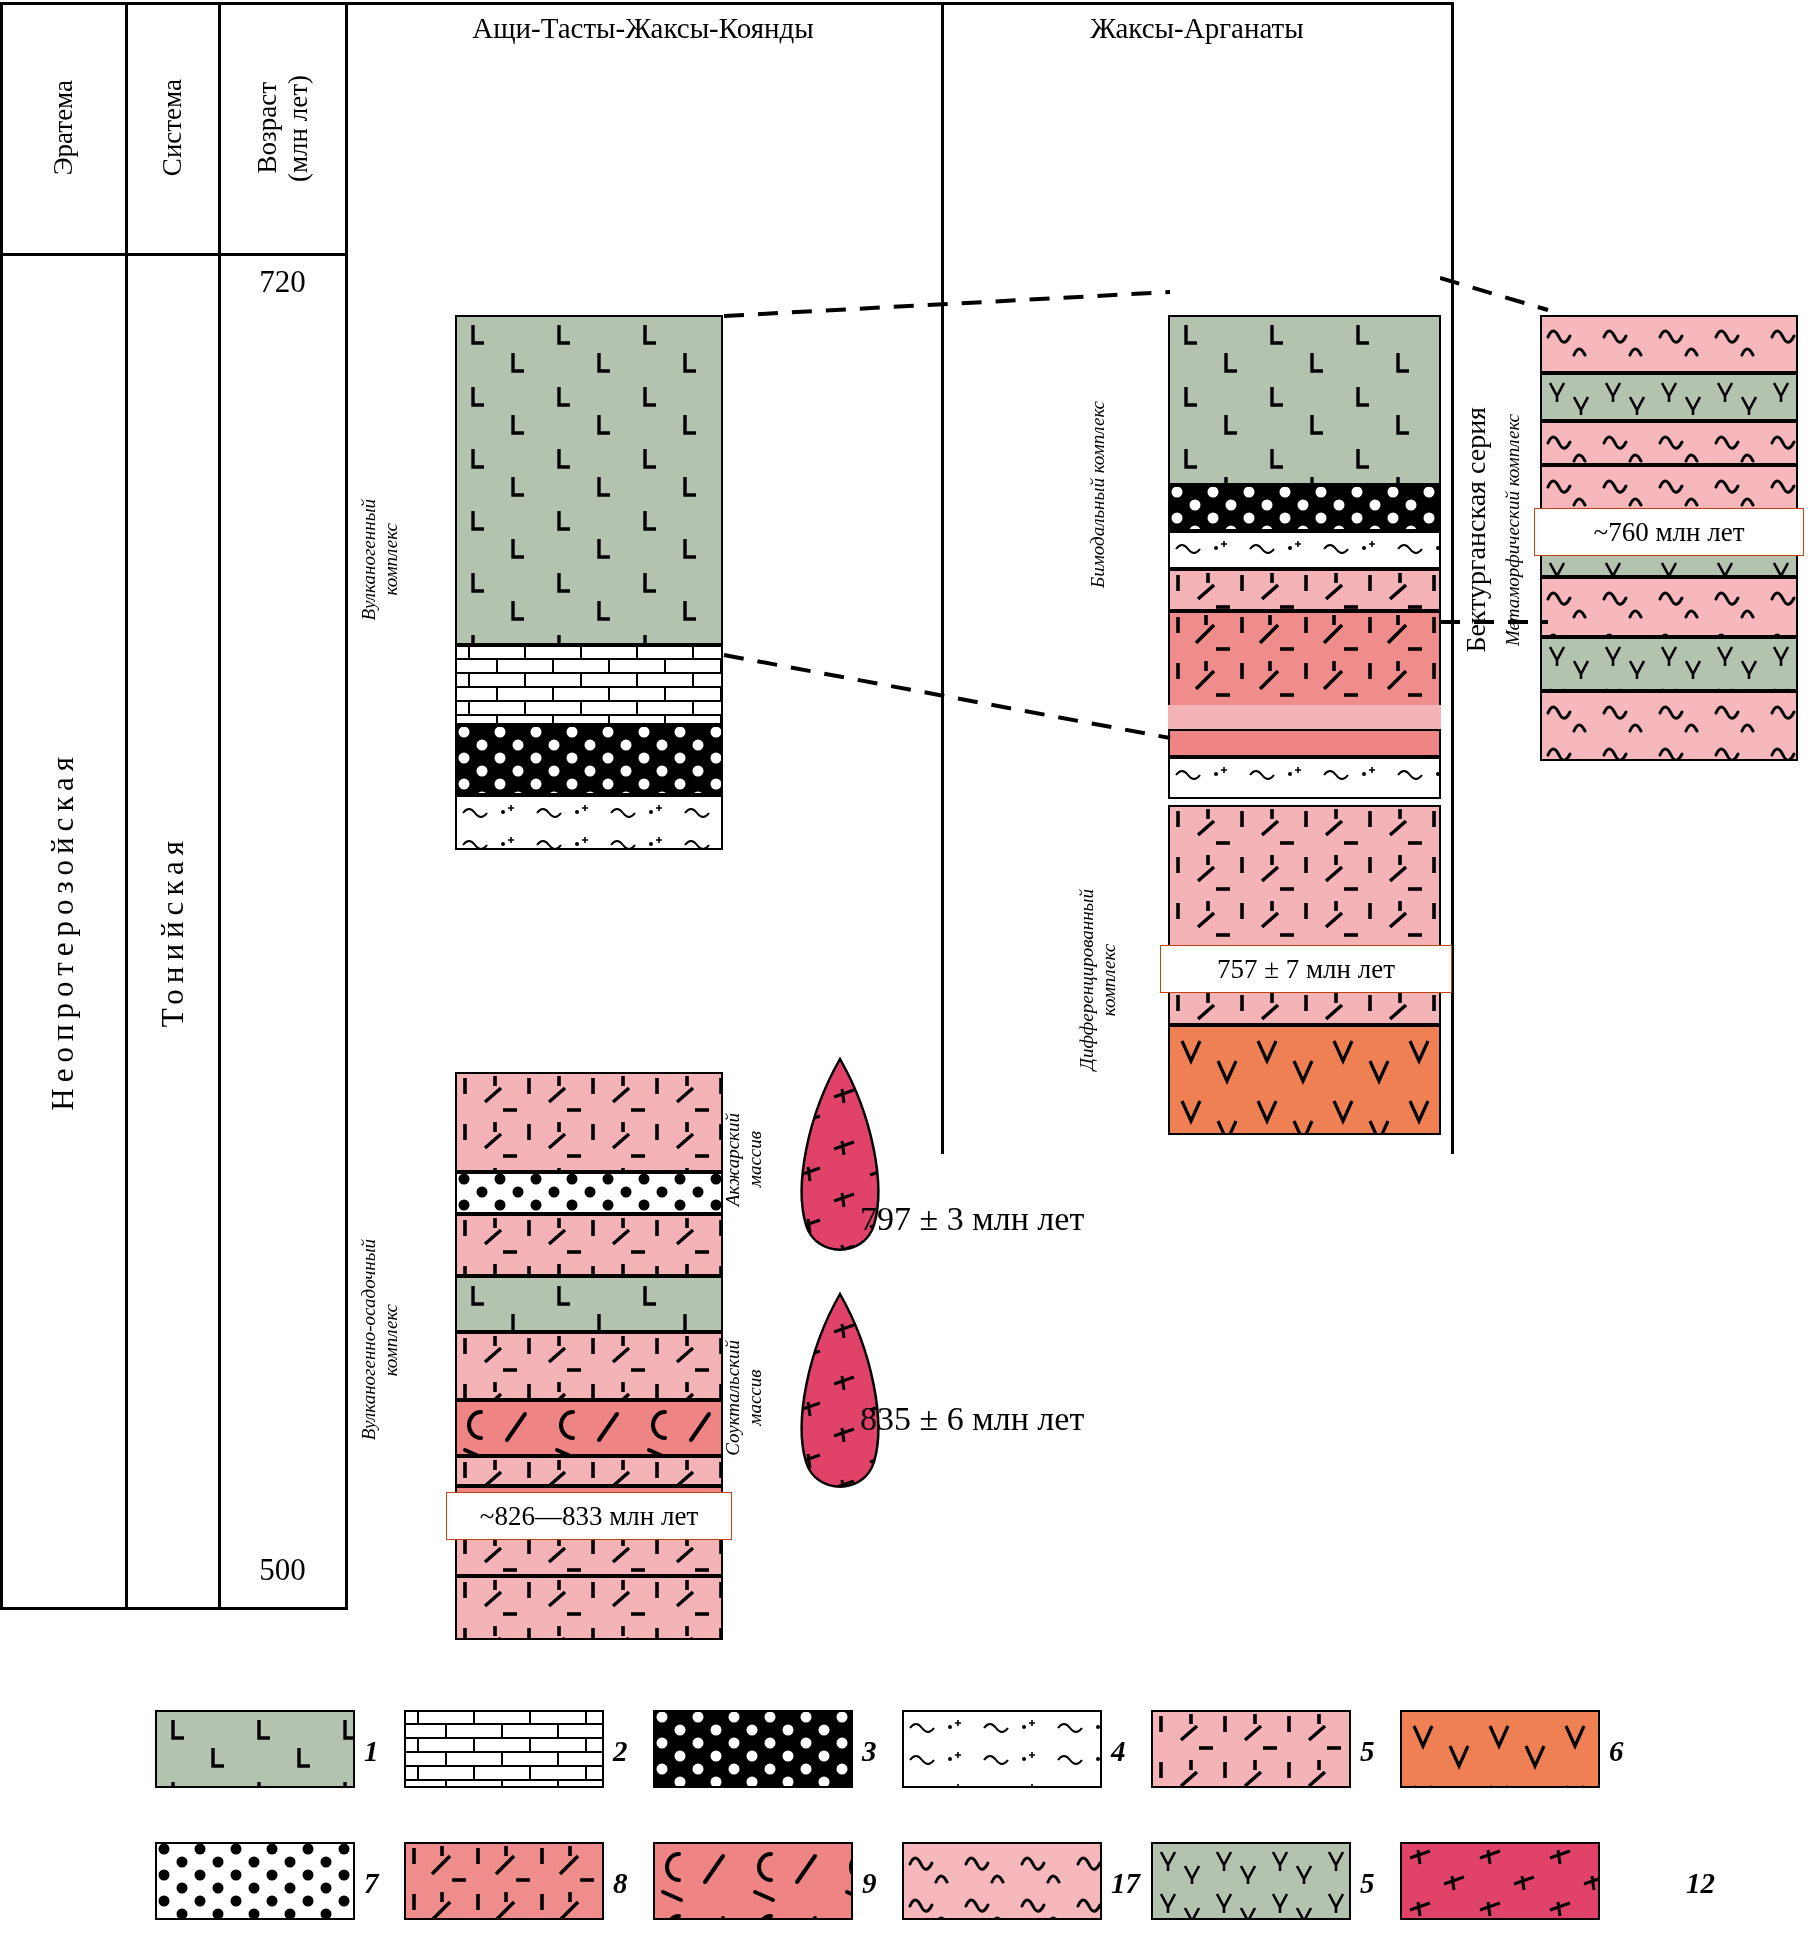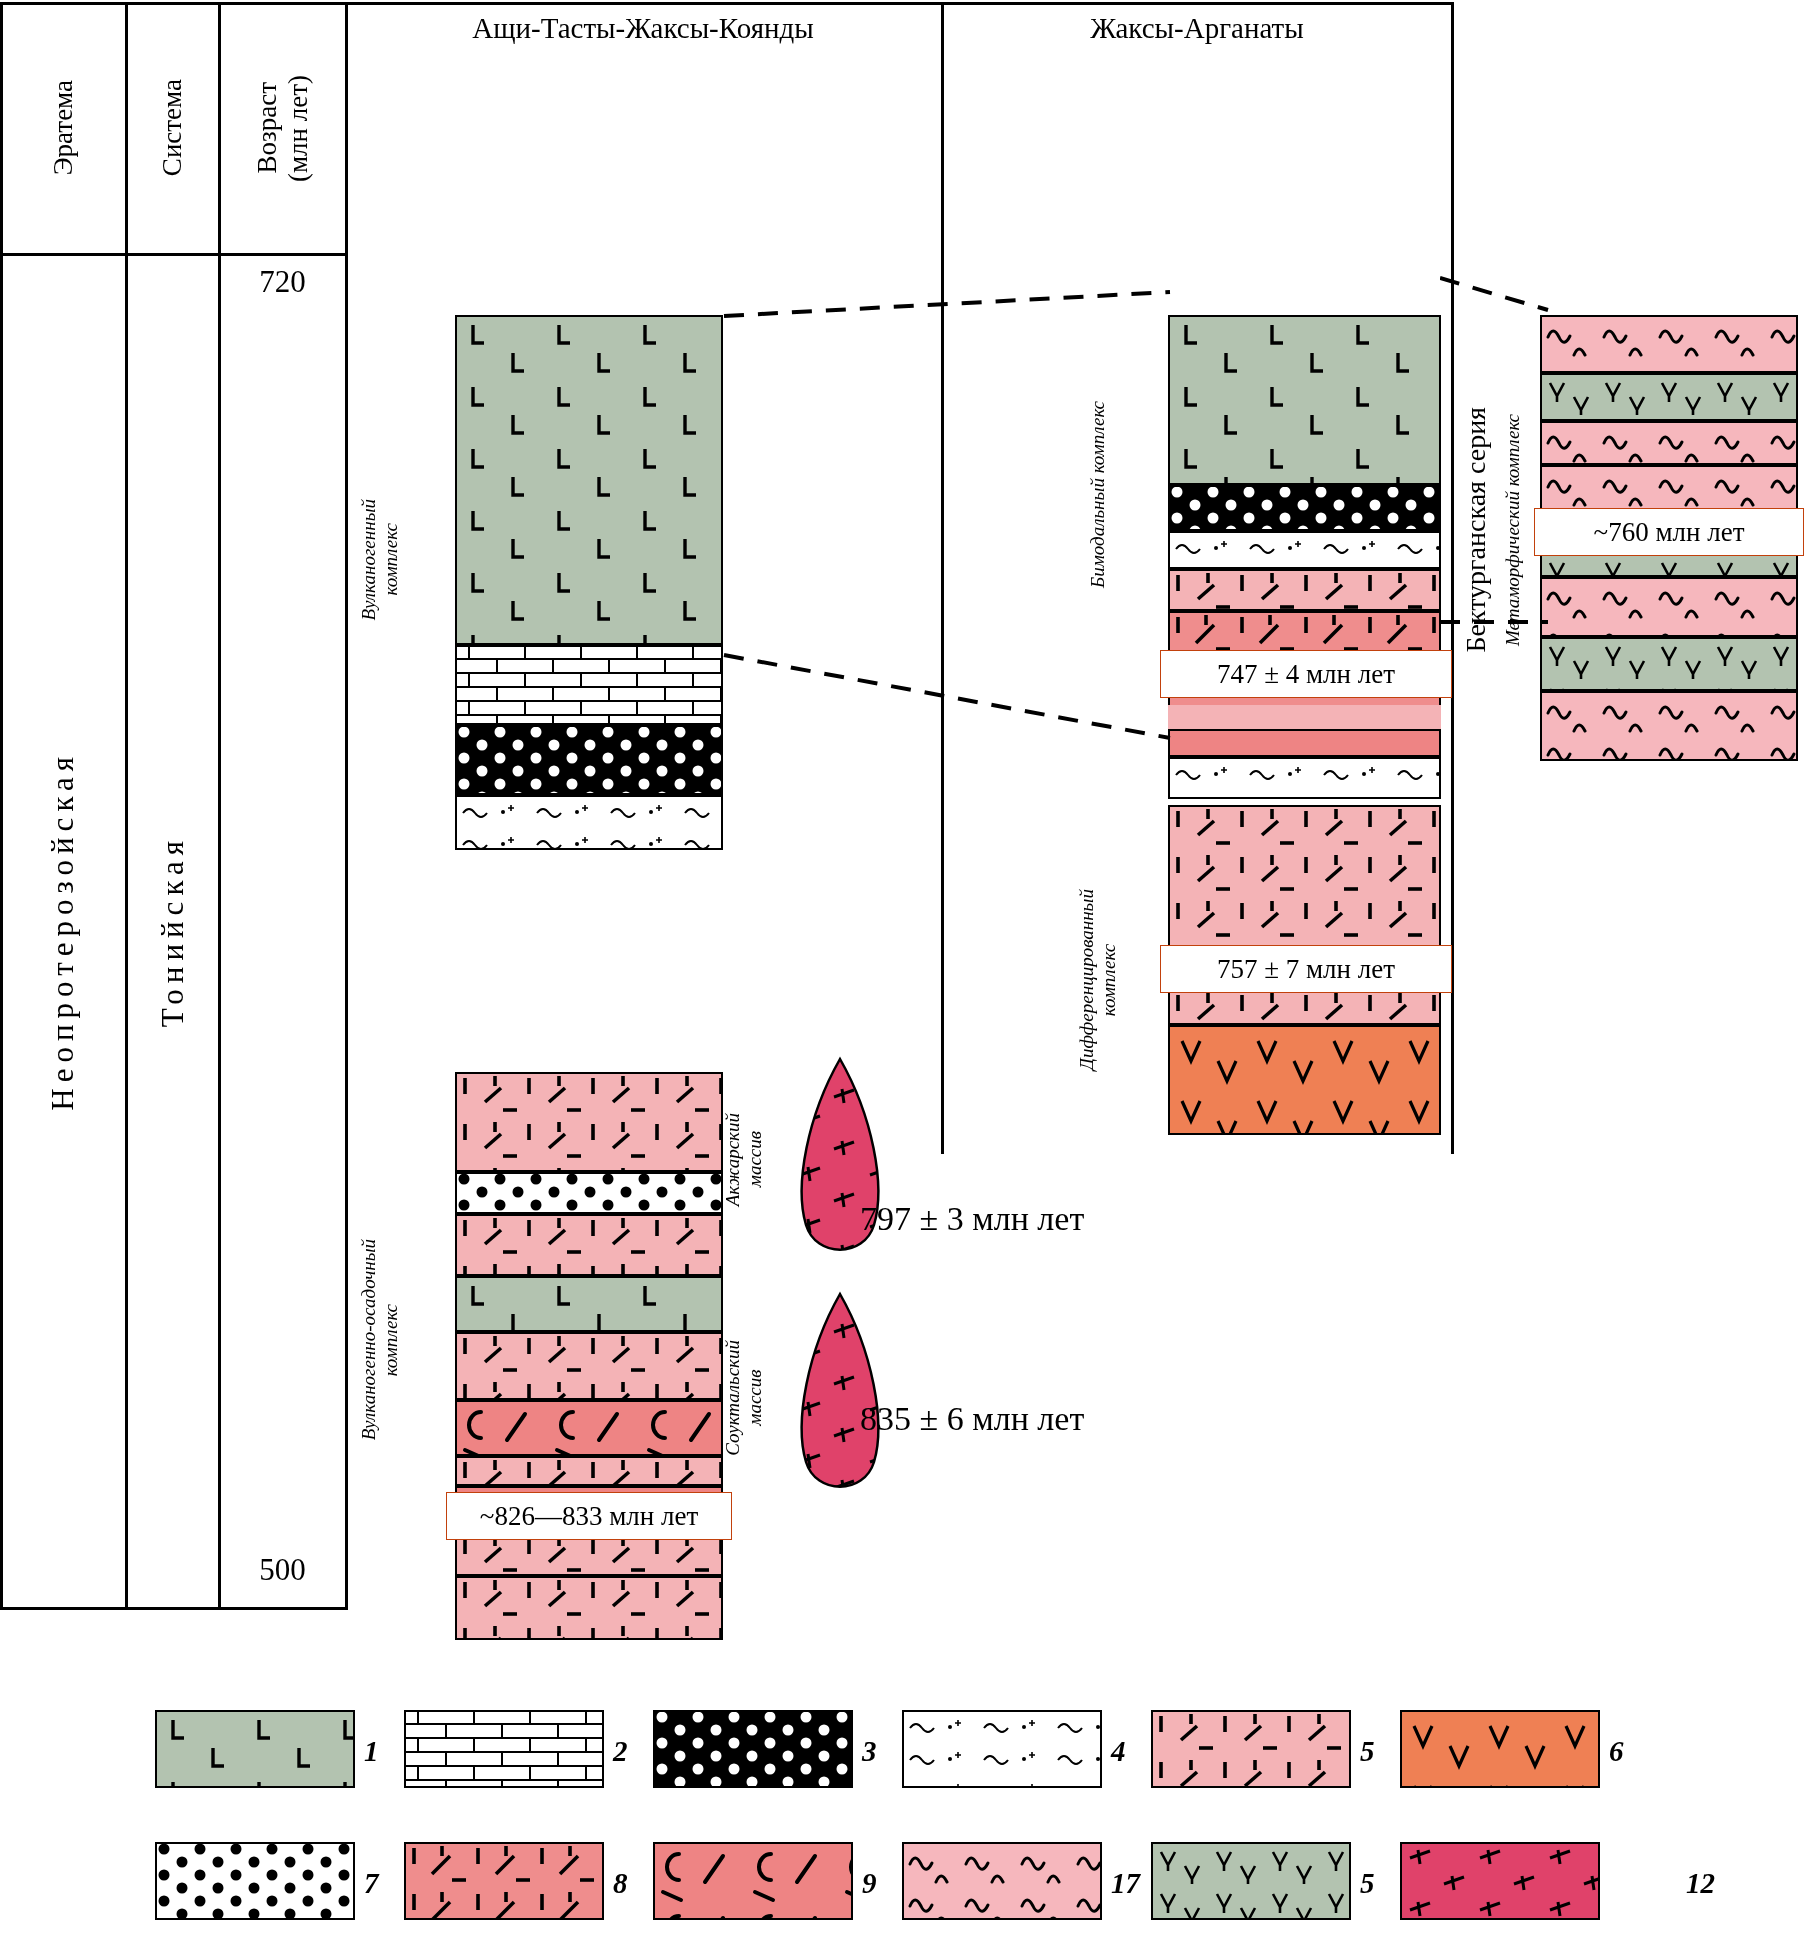--- a/index.html
+++ b/index.html
@@ -289,21 +289,20 @@
     <svg width="273" height="28">
         <rect x="1" y="1" width="271" height="26" fill="#ee8484" stroke="#000" stroke-width="2"></rect>
       </svg>
   </div>
   <div class="abs" style="left:1168px;top:692px;width:273px;height:30px;"></div>
   <div class="abs" style="left:1168px;top:757px;width:273px;height:42px;">
     <svg width="273" height="42">
         <rect x="1" y="1" width="271" height="40" fill="url(#pat-squig)" stroke="#000" stroke-width="2"></rect>
       </svg>
   </div>
-  <div class="datebox" style="left:1160px;top:650px;width:290px;height:46px;">747 ± 4 млн лет</div>
   <div class="abs" style="left:1078px;top:340px;width:40px;height:310px;display:flex;align-items:center;justify-content:center;">
     <div class="vert sidelbl">Бимодальный комплекс</div>
   </div>
 
   <div class="abs" style="left:1168px;top:805px;width:273px;height:220px;">
     <svg width="273" height="220">
         <rect x="1" y="1" width="271" height="218" fill="url(#pat-pinkdash)" stroke="#000" stroke-width="2"></rect>
       </svg>
   </div>
   <div class="abs" style="left:1168px;top:1025px;width:273px;height:110px;">

